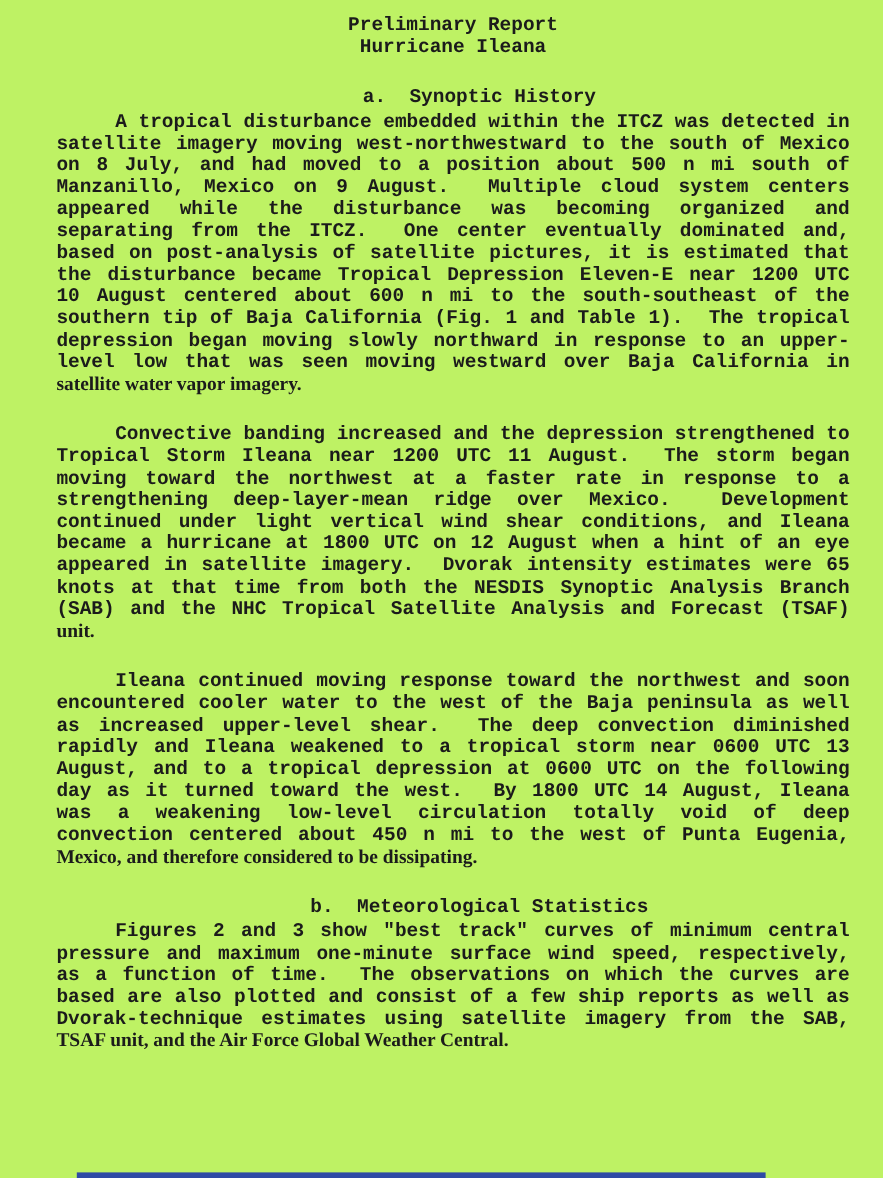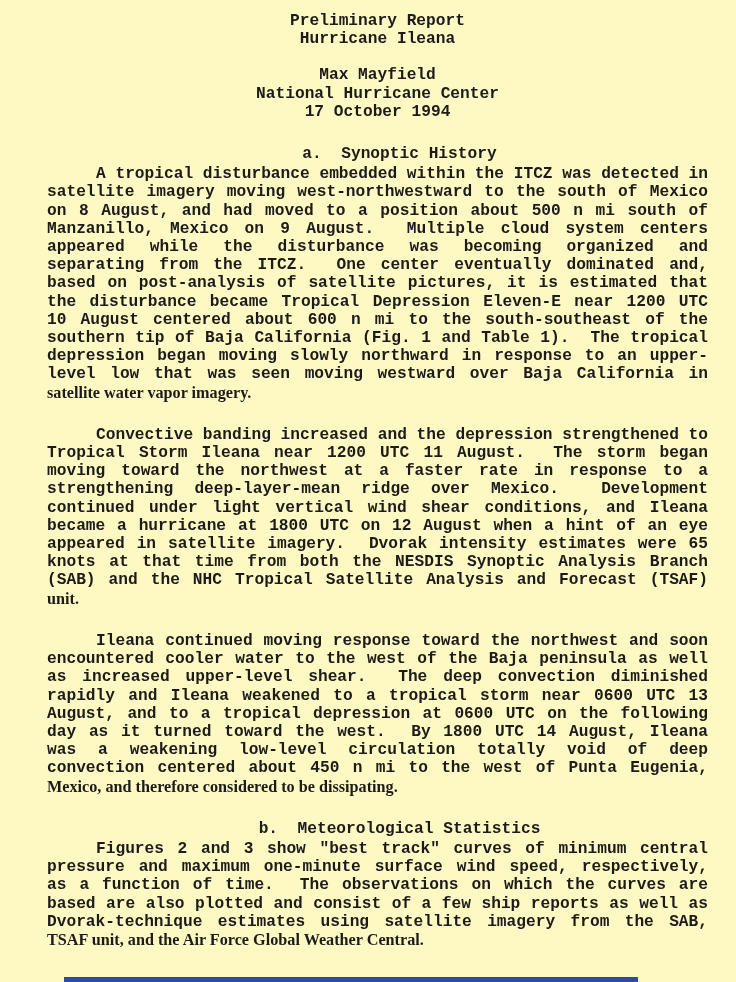--- a/index.html
+++ b/index.html
@@ -1,20 +1,20 @@
 <!DOCTYPE html>
 <html><head>
 <meta charset="utf-8">
 <style>
   html, body { margin: 0; padding: 0; background: #ffffff; }
   .doc {
     position: relative;
     width: 736px;
     height: 982px;
-    background: #fef9c3;
+    background: #bef264;
     overflow: hidden;
     font-family: "Liberation Mono", "DejaVu Sans Mono", monospace;
     font-size: 16.2px;
     font-weight: 700;
     line-height: 18.2px;
     color: #1b1b1b;
   }
   .text-col {
     position: absolute;
     left: 47px;
@@ -50,33 +50,28 @@
 <body>
 
 <div class="doc">
   <div class="text-col">
 
     <div class="header-block">
       <div class="center-line">Preliminary Report</div>
       <div class="center-line">Hurricane Ileana</div>
     </div>
 
-    <div class="header-block byline">
-      <div class="center-line">Max Mayfield</div>
-      <div class="center-line">National Hurricane Center</div>
-      <div class="center-line">17 October 1994</div>
-    </div>
 
     <section class="section">
       <div class="heading">a.&nbsp; Synoptic History</div>
       <div class="paras">
           <div class="para">
             <div class="line indent">A tropical disturbance embedded within the ITCZ was detected in</div>
             <div class="line">satellite imagery moving west-northwestward to the south of Mexico</div>
-            <div class="line">on 8 August, and had moved to a position about 500 n mi south of</div>
+            <div class="line">on 8 July, and had moved to a position about 500 n mi south of</div>
             <div class="line">Manzanillo, Mexico on 9 August.&nbsp; Multiple cloud system centers</div>
             <div class="line">appeared while the disturbance was becoming organized and</div>
             <div class="line">separating from the ITCZ.&nbsp; One center eventually dominated and,</div>
             <div class="line">based on post-analysis of satellite pictures, it is estimated that</div>
             <div class="line">the disturbance became Tropical Depression Eleven-E near 1200 UTC</div>
             <div class="line">10 August centered about 600 n mi to the south-southeast of the</div>
             <div class="line">southern tip of Baja California (Fig. 1 and Table 1).&nbsp; The tropical</div>
             <div class="line">depression began moving slowly northward in response to an upper-</div>
             <div class="line">level low that was seen moving westward over Baja California in</div>
             <div class="line last">satellite water vapor imagery.</div>

